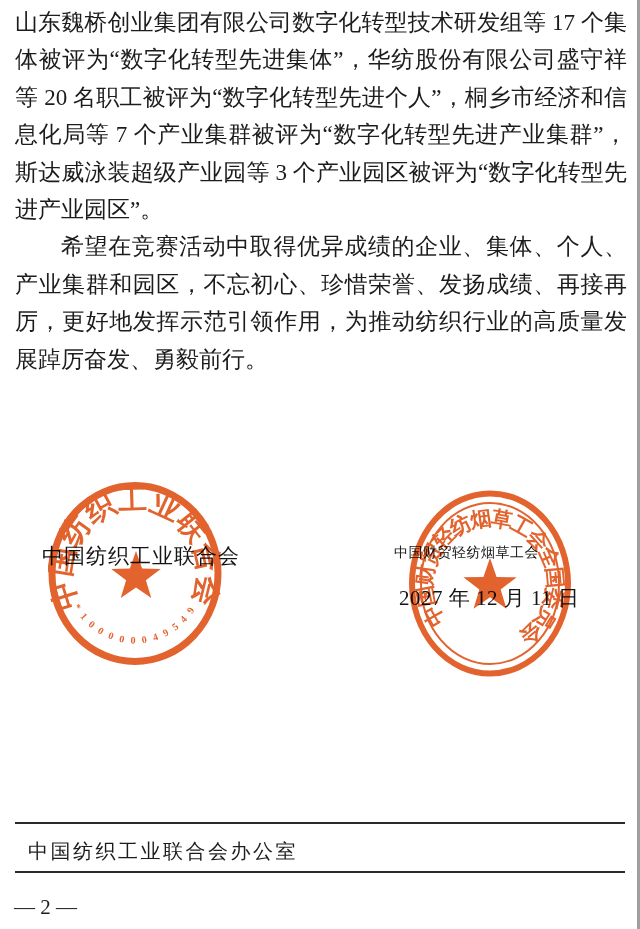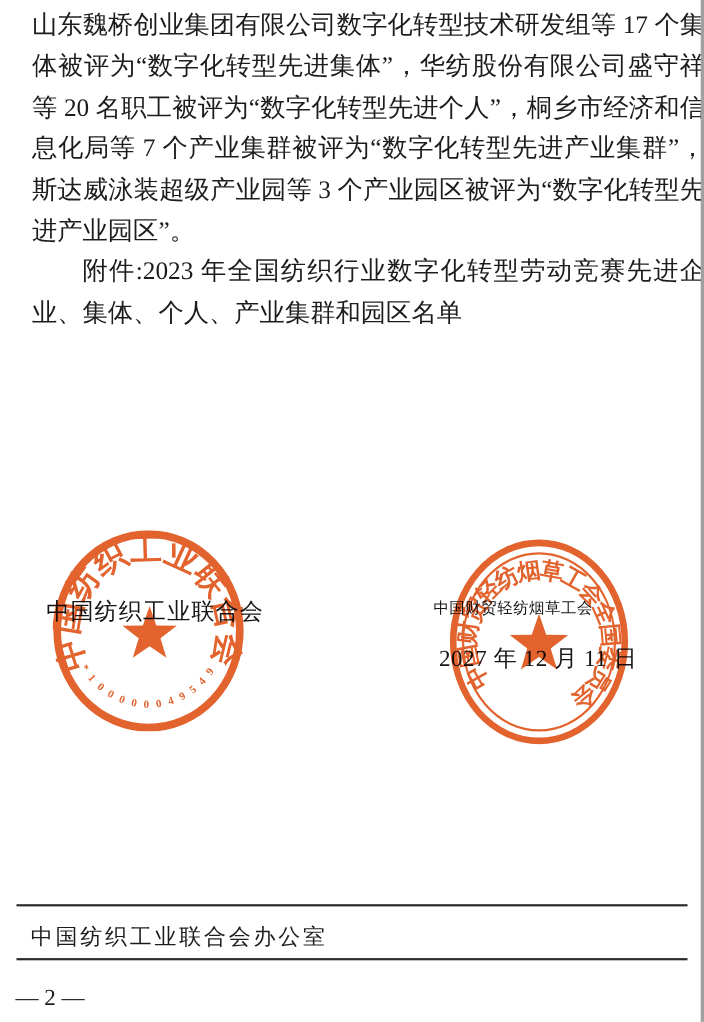--- a/index.html
+++ b/index.html
@@ -14,21 +14,20 @@
   }
   .body-text {
     position: absolute;
     top: 4px;
     left: 15px;
     width: 612px;
     font-size: 23px;
     line-height: 37.4px;
     text-align: justify;
     text-justify: inter-ideograph;
-    margin-left: 14px;
   }
   .body-text p { margin: 0; }
   .body-text p.indent { text-indent: 2em; }
 
   .seal {
     position: absolute;
     mix-blend-mode: multiply;
     opacity: 0.93;
   }
   .seal-left  { left: 48px;  top: 482px; }
@@ -84,21 +83,21 @@
     background: #a0a0a0;
   }
 </style>
 </head>
 <body>
 
 <div class="page">
 
   <div class="body-text">
     <p>山东魏桥创业集团有限公司数字化转型技术研发组等 17 个集体被评为“数字化转型先进集体”，华纺股份有限公司盛守祥等 20 名职工被评为“数字化转型先进个人”，桐乡市经济和信息化局等 7 个产业集群被评为“数字化转型先进产业集群”，斯达威泳装超级产业园等 3 个产业园区被评为“数字化转型先进产业园区”。</p>
-    <p class="indent">附件:2023 年全国纺织行业数字化转型劳动竞赛先进企业、集体、个人、产业集群和园区名单</p>
+    <p class="indent">希望在竞赛活动中取得优异成绩的企业、集体、个人、产业集群和园区，不忘初心、珍惜荣誉、发扬成绩、再接再厉，更好地发挥示范引领作用，为推动纺织行业的高质量发展踔厉奋发、勇毅前行。</p>
   </div>
 
   <svg class="seal seal-left" width="174" height="183" viewBox="0 0 174 183" xmlns="http://www.w3.org/2000/svg">
     <ellipse cx="87" cy="91.5" rx="83" ry="88" fill="none" stroke="#e0571d" stroke-width="7"></ellipse>
     <path id="lsArc" d="M 31.6 123.5 A 64 64 0 1 1 142.4 123.5" fill="none"></path>
     <text font-size="29" fill="#e0571d">
       <textPath href="#lsArc" textLength="264" lengthAdjust="spacing">中国纺织工业联合会</textPath>
     </text>
     <path id="lsNum" d="M 21.2 115.4 A 70 70 0 0 0 152.8 115.4" fill="none"></path>
     <text font-size="10" fill="#e0571d" letter-spacing="1">

